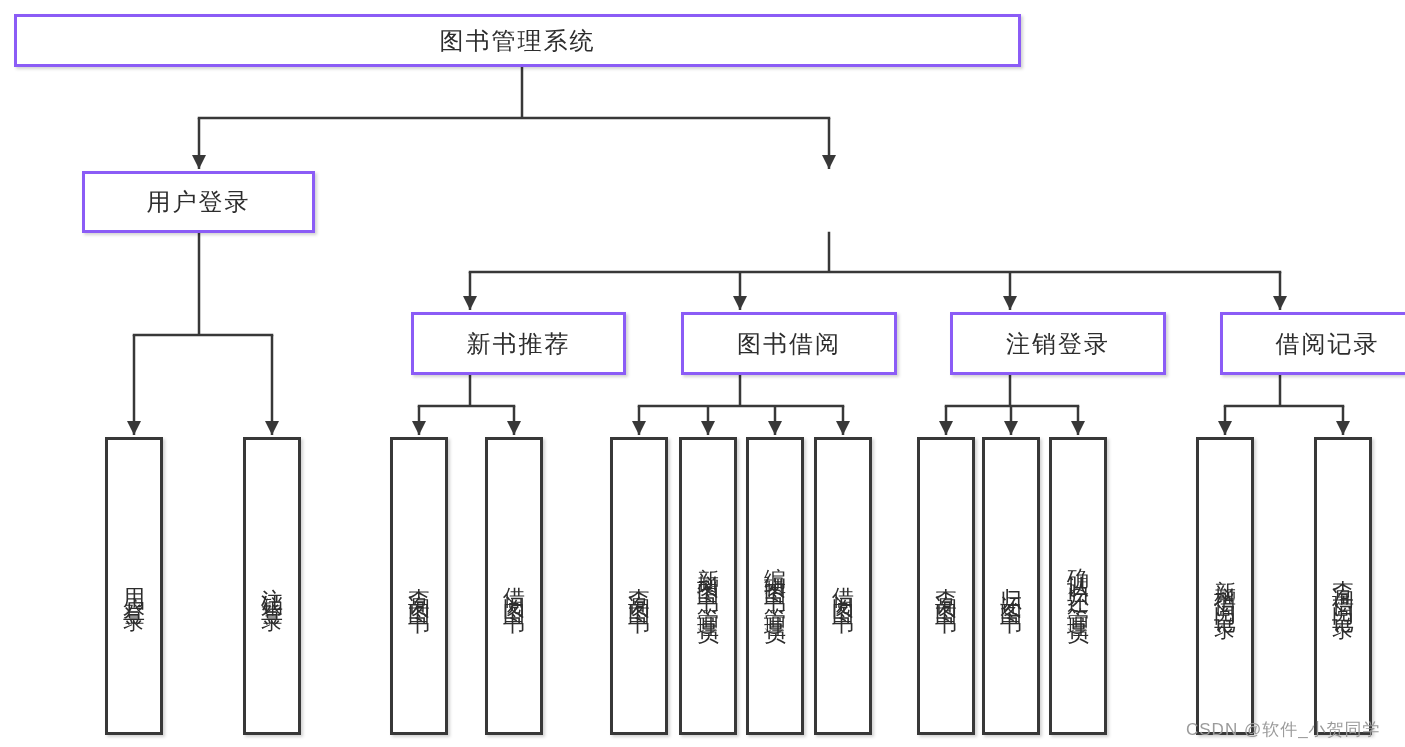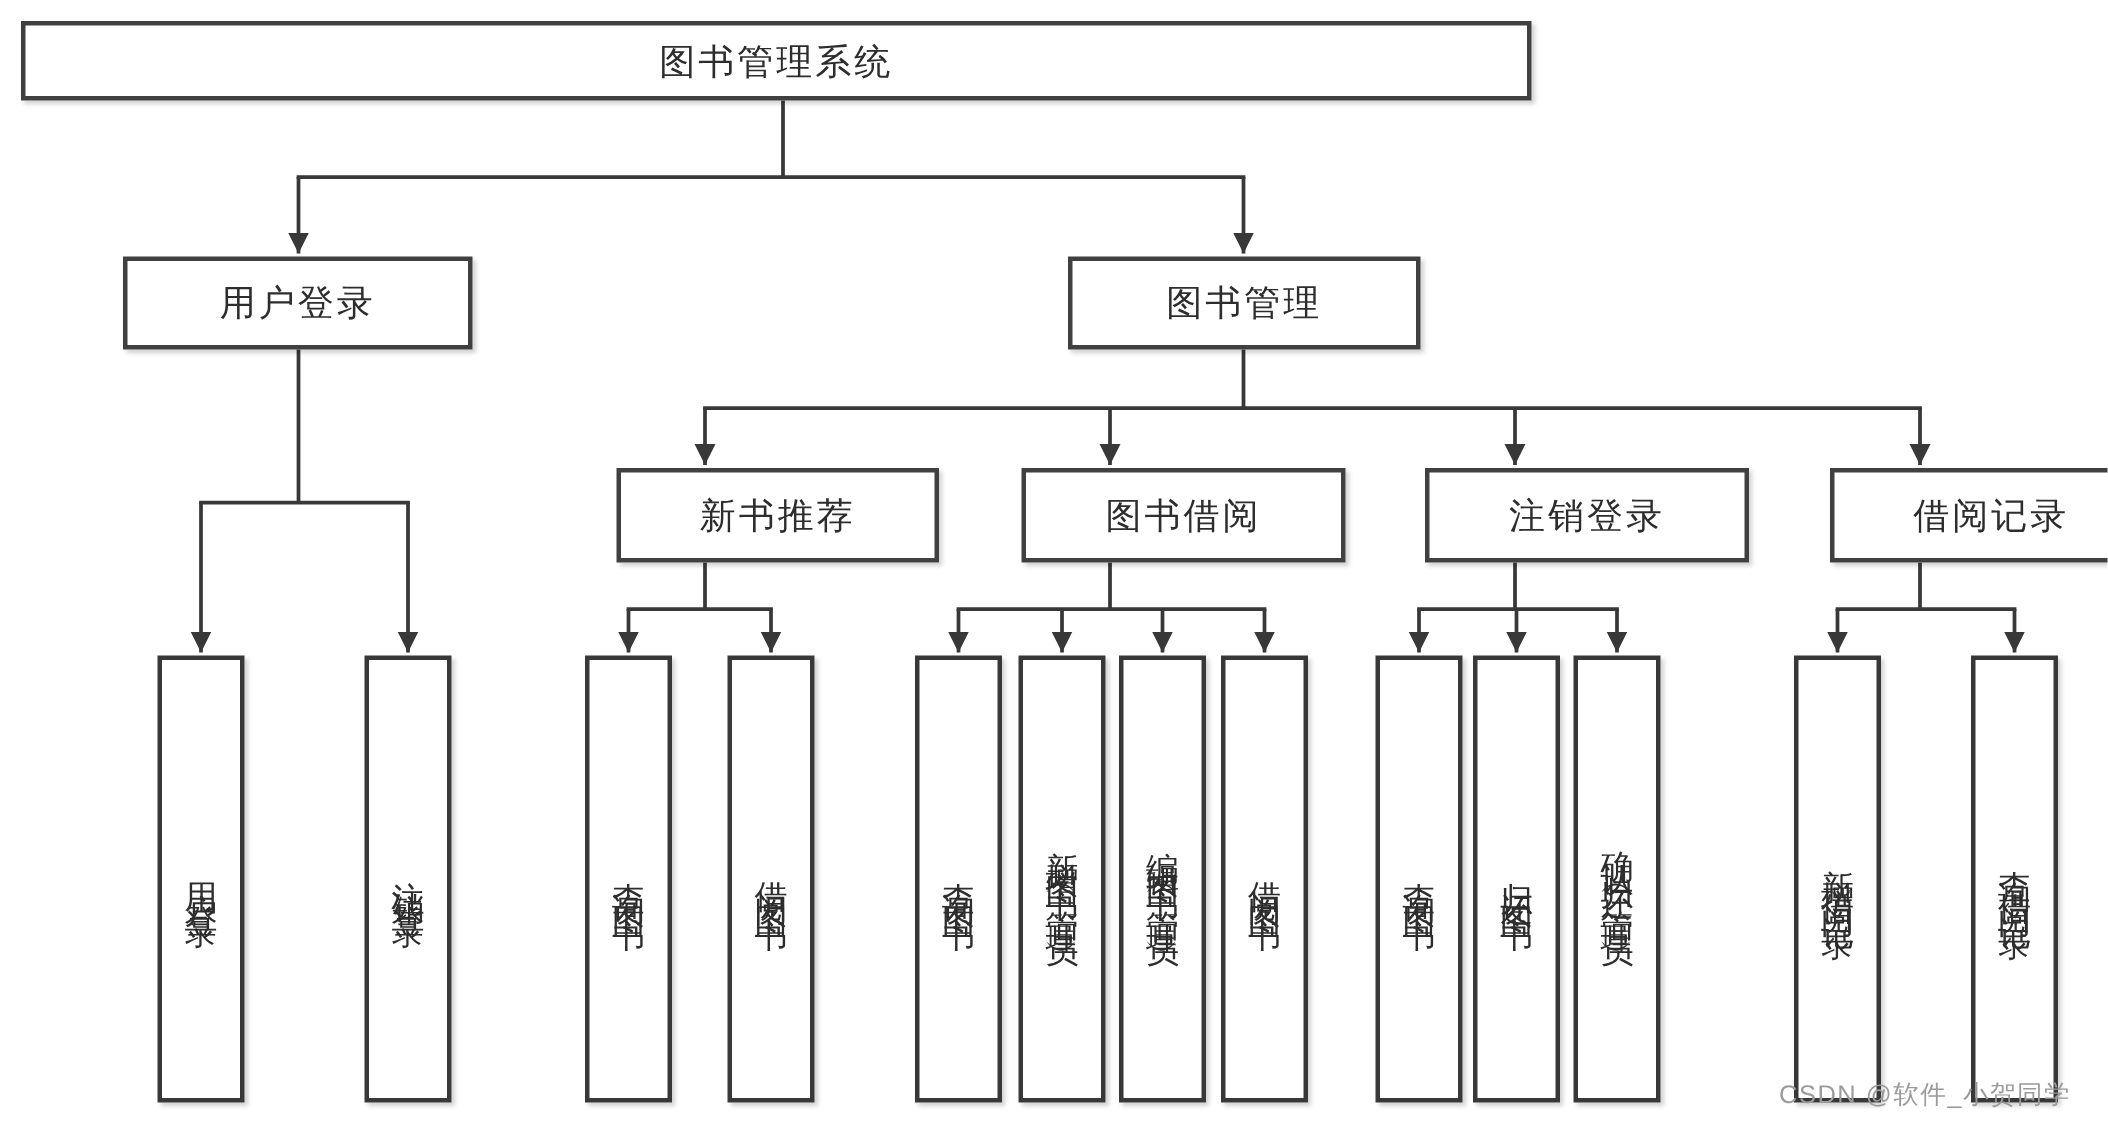--- a/index.html
+++ b/index.html
@@ -25,21 +25,21 @@
   }
   .ln {
     stroke: #383838;
     stroke-width: 2.5;
     fill: none;
   }
   .node {
     position: absolute;
     box-sizing: border-box;
     background: #ffffff;
-    border: 3px solid #404040;
+    border: 3px solid #8b5cf6;
     color: #2d2d2d;
     display: flex;
     align-items: center;
     justify-content: center;
     font-size: 24px;
     letter-spacing: 2px;
     box-shadow: 2px 2px 3px rgba(0,0,0,0.18);
     white-space: nowrap;
   }
   .node.root  { left: 14px;  top: 14px;  width: 1007px; height: 53px; }
@@ -118,21 +118,20 @@
     <line class="ln" x1="1078" y1="406" x2="1078" y2="435" marker-end="url(#arrow)"></line>
 
     <path class="ln" stroke-linecap="square" d="M1280,375 V406 M1225,406 H1343"></path>
     <line class="ln" x1="1225" y1="406" x2="1225" y2="435" marker-end="url(#arrow)"></line>
     <line class="ln" x1="1343" y1="406" x2="1343" y2="435" marker-end="url(#arrow)"></line>
   </svg>
 
   <div class="node root">图书管理系统</div>
 
   <div class="node lv1" style="left:82px; width:233px;">用户登录</div>
-  <div class="node lv1" style="left:712px; width:235px;">图书管理</div>
 
   <div class="node lv2" style="left:363px; width:215px;">新书推荐</div>
   <div class="node lv2" style="left:633px; width:216px;">图书借阅</div>
   <div class="node lv2" style="left:902px; width:216px;">注销登录</div>
   <div class="node lv2" style="left:1172px; width:215px;">借阅记录</div>
 
   <div class="leaf" style="left:105px;">用户登录</div>
   <div class="leaf" style="left:243px;">注销登录</div>
 
   <div class="leaf" style="left:390px;">查询图书</div>

